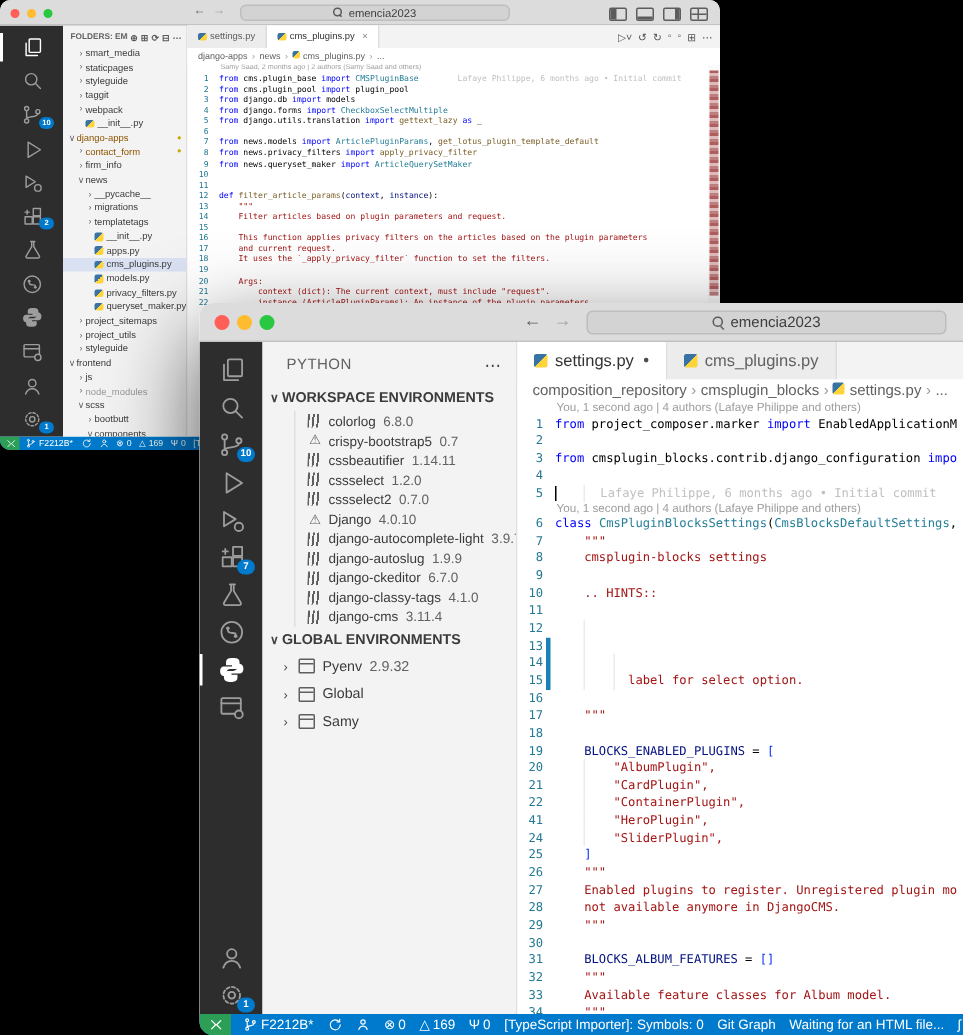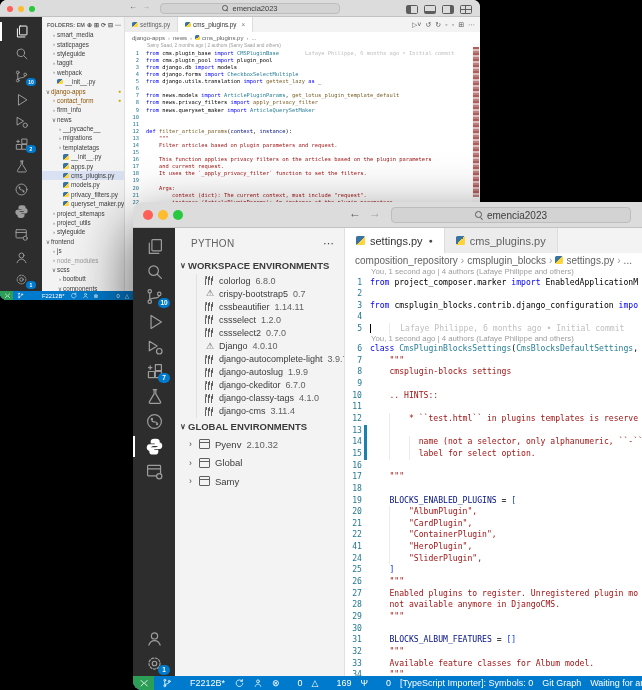--- a/index.html
+++ b/index.html
@@ -145,21 +145,21 @@
   .minimap .mstrip{position:absolute;left:1px;right:1px;top:4px;height:150px;
      background:repeating-linear-gradient(180deg,rgba(150,40,40,.75) 0 2px,rgba(195,125,125,.5) 2px 4px,rgba(160,60,60,.65) 4px 6px);}
 
   
   .statusbar{display:flex;align-items:center;background:#007acc;color:#fff;box-sizing:border-box;flex:none;overflow:hidden;white-space:nowrap;}
   #bgwin .statusbar{height:9px;font-size:5.8px;}
   #fgwin .statusbar{height:14px;font-size:9px;}
   .remoteseg{background:#2c9e55;height:100%;display:flex;align-items:center;justify-content:center;flex:none;}
   #bgwin .remoteseg{width:13px;}
   #fgwin .remoteseg{width:21px;}
-  .sitem{display:flex;align-items:center;gap:18px;flex:none;}
+  .sitem{display:flex;align-items:center;gap:2px;flex:none;}
   #bgwin .sitems{display:flex;gap:5px;margin-left:4px;align-items:center;}
   #fgwin .sitems{display:flex;gap:9px;margin-left:8px;align-items:center;}
   .sitem svg{display:block;}
   #bgwin .sitem svg{width:7px;height:7px;}
   #fgwin .sitem svg{width:10px;height:10px;}
   .remoteseg svg{width:8px;height:8px;}
   #fgwin .remoteseg svg{width:11px;height:11px;}
 </style>
 </head>
 <body>
@@ -698,21 +698,21 @@
         </div>
       <div class="sect">
         <span class="chev">∨</span>
         <span>GLOBAL ENVIRONMENTS</span>
       </div>
       <div id="fg-envs">
           <div class="envrow">
             <span class="chev">›</span>
             <span class="envico"></span>
             <span>Pyenv</span>
-            <span class="ver">2.10.32</span>
+            <span class="ver">2.9.32</span>
           </div>
           <div class="envrow">
             <span class="chev">›</span>
             <span class="envico"></span>
             <span>Global</span>
           </div>
           <div class="envrow">
             <span class="chev">›</span>
             <span class="envico"></span>
             <span>Samy</span>
@@ -749,23 +749,23 @@
           <div class="crow"><span class="gut">3</span><span class="lc"><span class="tk k">from </span><span class="tk p">cmsplugin_blocks.contrib.django_configuration </span><span class="tk k">impo</span></span></div>
           <div class="crow"><span class="gut">4</span><span class="lc"></span></div>
           <div class="crow"><span class="gut">5</span><span class="lc"><span class="guide" style="left: 19.44px;"></span><span class="cursorbar"></span><span class="tk g">      Lafaye Philippe, 6 months ago • Initial commit</span></span></div>
           <div class="arow">You, 1 second ago | 4 authors (Lafaye Philippe and others)</div>
           <div class="crow"><span class="gut">6</span><span class="lc"><span class="tk k">class </span><span class="tk c">CmsPluginBlocksSettings</span><span class="tk p">(</span><span class="tk c">CmsBlocksDefaultSettings</span><span class="tk p">,</span></span></div>
           <div class="crow"><span class="gut">7</span><span class="lc"><span class="tk s">    """</span></span></div>
           <div class="crow"><span class="gut">8</span><span class="lc"><span class="tk s">    cmsplugin-blocks settings</span></span></div>
           <div class="crow"><span class="gut">9</span><span class="lc"></span></div>
           <div class="crow"><span class="gut">10</span><span class="lc"><span class="tk s">    .. HINTS::</span></span></div>
           <div class="crow"><span class="gut">11</span><span class="lc"></span></div>
-          <div class="crow"><span class="gut">12</span><span class="lc"><span class="guide" style="left: 19.44px;"></span><span class="tk s">        * ``test.html`` in plugins templates is reserve</span></span></div>
+          <div class="crow"><span class="gut">12</span><span class="lc"><span class="guide" style="left: 19.44px;"></span></span></div>
           <div class="crow"><span class="gut">13</span><span class="lc"><span class="guide" style="left: 19.44px;"></span><span class="chgbar" style="left: -6px; top: 0px; bottom: 0px;"></span></span></div>
-          <div class="crow"><span class="gut">14</span><span class="lc"><span class="guide" style="left: 19.44px;"></span><span class="guide" style="left: 38.88px;"></span><span class="tk s">          name (not a selector, only alphanumeric, ``-``</span><span class="chgbar" style="left: -6px; top: 0px; bottom: 0px;"></span></span></div>
+          <div class="crow"><span class="gut">14</span><span class="lc"><span class="guide" style="left: 19.44px;"></span><span class="guide" style="left: 38.88px;"></span><span class="chgbar" style="left: -6px; top: 0px; bottom: 0px;"></span></span></div>
           <div class="crow"><span class="gut">15</span><span class="lc"><span class="guide" style="left: 19.44px;"></span><span class="guide" style="left: 38.88px;"></span><span class="tk s">          label for select option.</span><span class="chgbar" style="left: -6px; top: 0px; bottom: 0px;"></span></span></div>
           <div class="crow"><span class="gut">16</span><span class="lc"></span></div>
           <div class="crow"><span class="gut">17</span><span class="lc"><span class="tk s">    """</span></span></div>
           <div class="crow"><span class="gut">18</span><span class="lc"></span></div>
           <div class="crow"><span class="gut">19</span><span class="lc"><span class="tk p">    </span><span class="tk v">BLOCKS_ENABLED_PLUGINS</span><span class="tk p"> = </span><span class="tk b">[</span></span></div>
           <div class="crow"><span class="gut">20</span><span class="lc"><span class="guide" style="left: 19.44px;"></span><span class="tk s">        "AlbumPlugin",</span></span></div>
           <div class="crow"><span class="gut">21</span><span class="lc"><span class="guide" style="left: 19.44px;"></span><span class="tk s">        "CardPlugin",</span></span></div>
           <div class="crow"><span class="gut">22</span><span class="lc"><span class="guide" style="left: 19.44px;"></span><span class="tk s">        "ContainerPlugin",</span></span></div>
           <div class="crow"><span class="gut">41</span><span class="lc"><span class="guide" style="left: 19.44px;"></span><span class="tk s">        "HeroPlugin",</span></span></div>
           <div class="crow"><span class="gut">24</span><span class="lc"><span class="guide" style="left: 19.44px;"></span><span class="tk s">        "SliderPlugin",</span></span></div>

